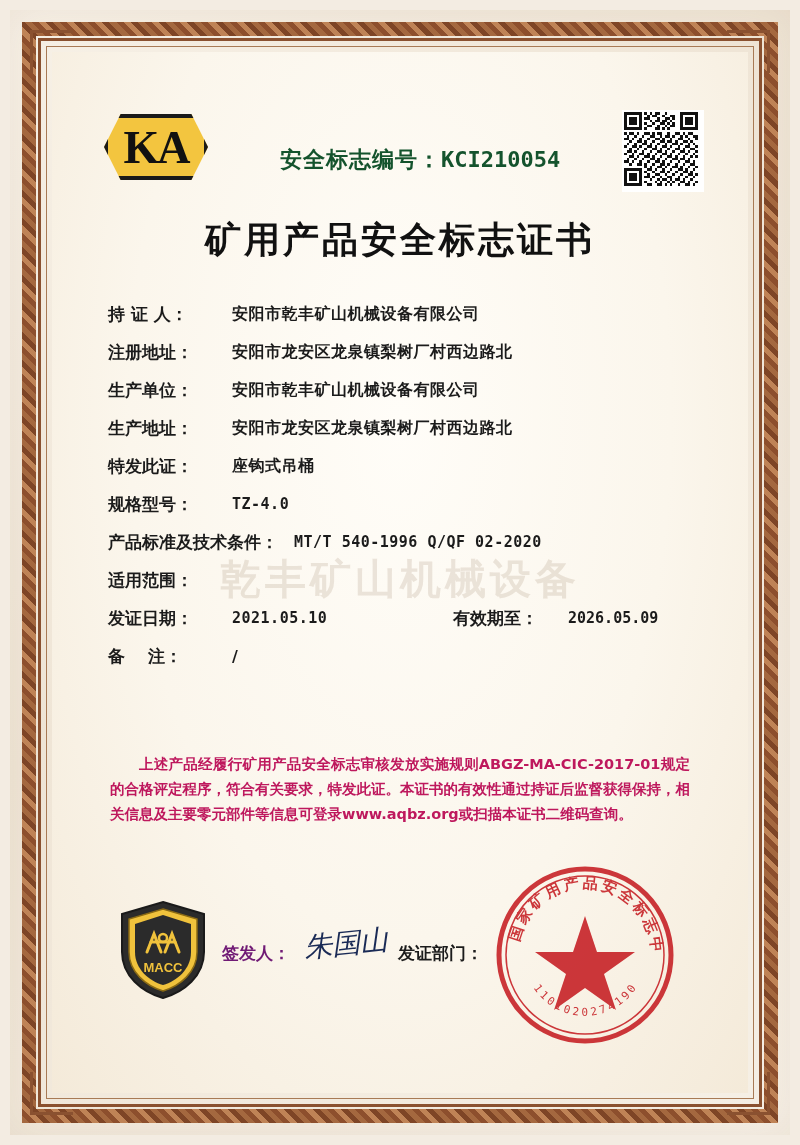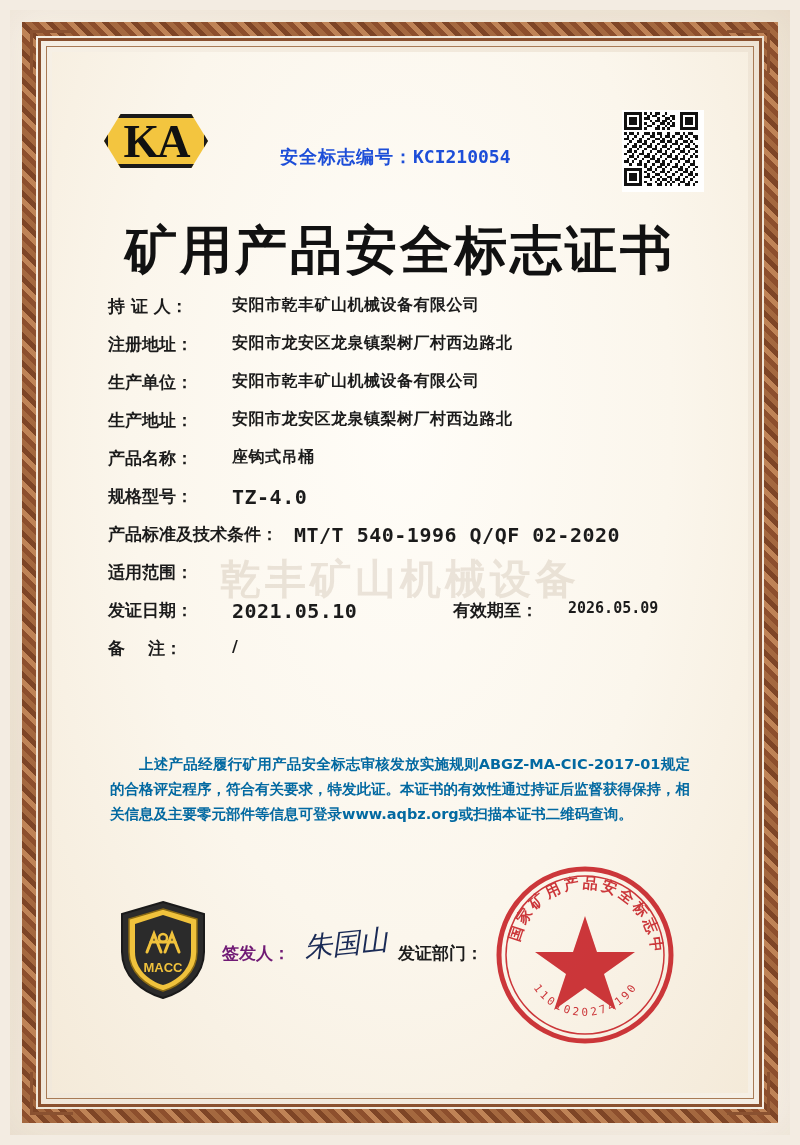--- a/index.html
+++ b/index.html
@@ -87,21 +87,21 @@
     color: rgba(150,120,95,0.18);
     white-space: nowrap;
     pointer-events: none;
     font-family: "DejaVu Sans", sans-serif;
   }
 
   
   .ka-logo {
     position: absolute;
     left: 104px; top: 114px;
-    width: 104px; height: 54px;
+    width: 104px; height: 66px;
   }
   .ka-hex {
     position: absolute;
     inset: 0;
     background: #f3c53f;
     border: 4px solid #1a1a1a;
     clip-path: polygon(16% 0%, 84% 0%, 100% 50%, 84% 100%, 16% 100%, 0% 50%);
   }
   .ka-text {
     position: absolute;
@@ -123,55 +123,55 @@
     width: 78px; height: 78px;
     background: #ffffff;
     padding: 2px;
   }
   .qr svg { display: block; }
 
   
   .cert-no {
     position: absolute;
     left: 280px; top: 145px;
-    font-size: 18px;
-    font-weight: bold;
-    color: #1d4ed8;
+    font-size: 22px;
+    font-weight: bold;
+    color: #14532d;
     font-family: "DejaVu Sans", sans-serif;
     letter-spacing: 1px;
   }
   .cert-no .val {
     font-family: "DejaVu Sans Mono", monospace;
     letter-spacing: 0px;
   }
 
   
   .title {
     position: absolute;
     left: 0; right: 0;
     top: 216px;
     text-align: center;
-    font-size: 52px;
+    font-size: 36px;
     font-weight: bold;
     letter-spacing: 3px;
     color: #111;
     font-family: "DejaVu Sans", sans-serif;
   }
 
   
   .fields {
     position: absolute;
     left: 108px; top: 295px;
     width: 590px;
   }
   .row {
     position: relative;
     height: 38px;
     display: flex;
-    align-items: flex-start;
+    align-items: center;
   }
   .row .label {
     width: 124px;
     flex: none;
     font-size: 17px;
     font-weight: bold;
     color: #1b1b1b;
     font-family: "DejaVu Sans", sans-serif;
     letter-spacing: 0px;
     white-space: nowrap;
@@ -179,21 +179,21 @@
   .row.wide .label { width: 186px; }
   .row .value {
     font-size: 16px;
     font-weight: bold;
     color: #1b1b1b;
     font-family: "DejaVu Sans", sans-serif;
     letter-spacing: 0.5px;
   }
   .row .value.mono {
     font-family: "DejaVu Sans Mono", monospace;
-    font-size: 20px;
+    font-size: 15px;
   }
   .row .label2 {
     position: absolute;
     left: 345px;
     font-size: 17px;
     font-weight: bold;
     color: #1b1b1b;
     font-family: Liberation Mono, monospace;
     white-space: nowrap;
   }
@@ -206,21 +206,21 @@
     font-family: "DejaVu Sans Mono", monospace;
   }
 
   
   .para {
     position: absolute;
     left: 110px; top: 752px;
     width: 580px;
     font-size: 14.5px;
     line-height: 25px;
-    color: #0369a1;
+    color: #be185d;
     font-weight: bold;
     text-align: justify;
     text-indent: 2em;
     font-family: "DejaVu Sans", sans-serif;
   }
 
   
   .shield {
     position: absolute;
     left: 118px; top: 900px;
@@ -548,21 +548,21 @@
       <span class="label">生产单位：</span>
       <span class="value">安阳市乾丰矿山机械设备有限公司</span>
     </div>
 
     <div class="row">
       <span class="label">生产地址：</span>
       <span class="value">安阳市龙安区龙泉镇梨树厂村西边路北</span>
     </div>
 
     <div class="row">
-      <span class="label">产品名称：</span>
+      <span class="label">特发此证：</span>
       <span class="value">座钩式吊桶</span>
     </div>
 
     <div class="row">
       <span class="label">规格型号：</span>
       <span class="value mono">TZ-4.0</span>
     </div>
 
     <div class="row wide">
       <span class="label">产品标准及技术条件：</span>

